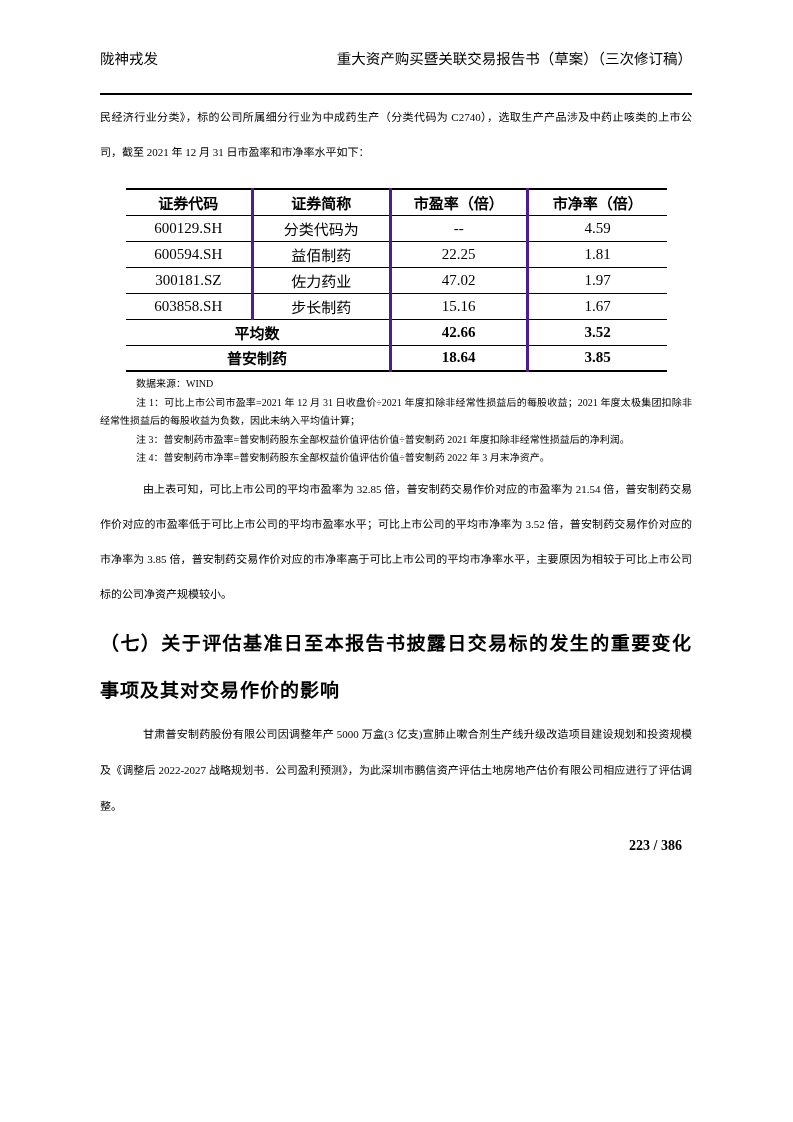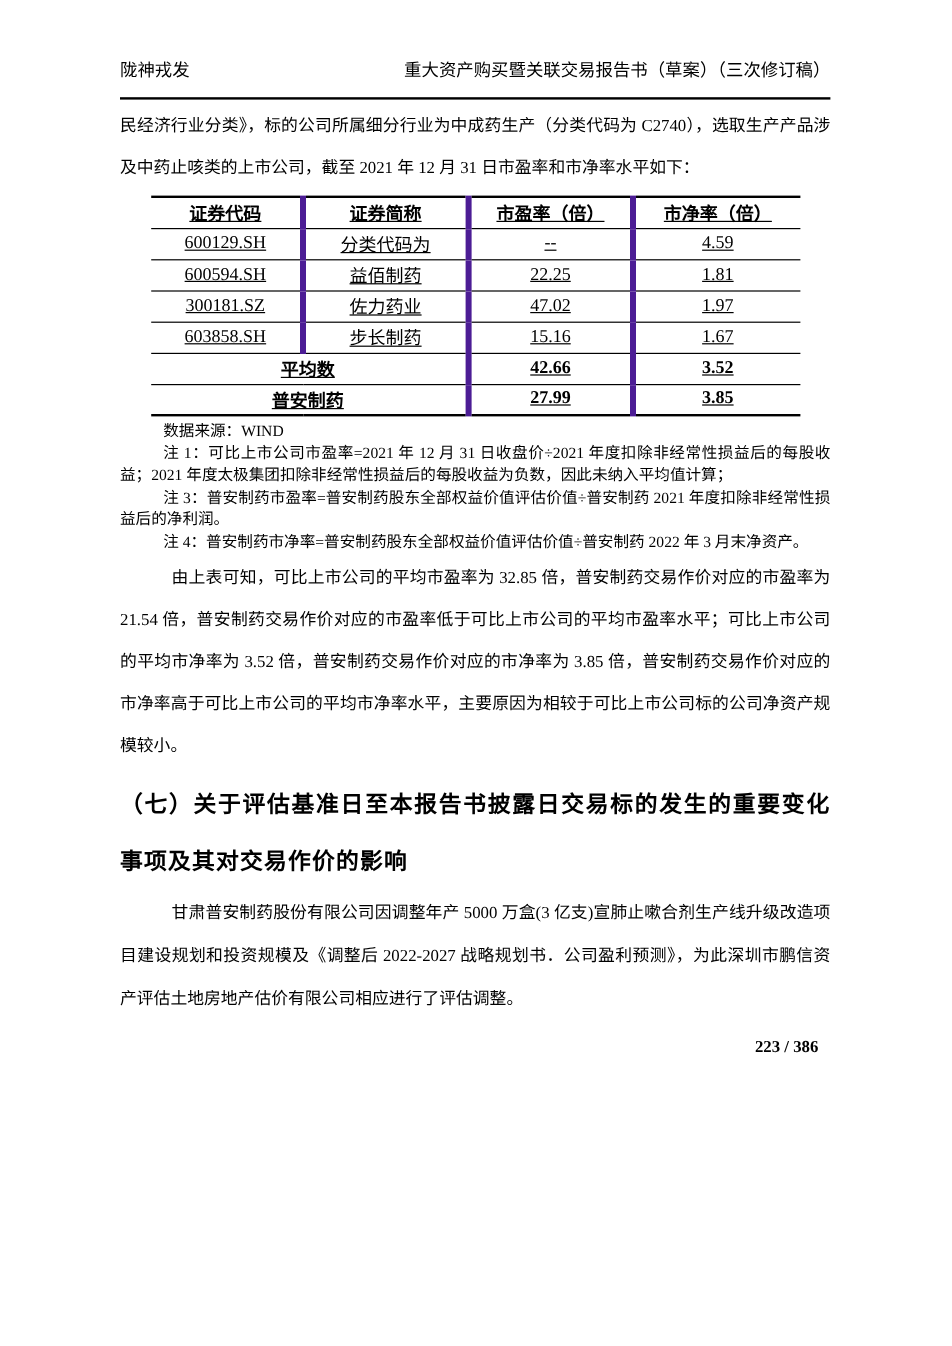--- a/index.html
+++ b/index.html
@@ -15,67 +15,66 @@
   .page {
     padding: 50px 101px 0 100px;
   }
   
   .doc-header {
     display: flex;
     justify-content: space-between;
     align-items: flex-end;
     font-size: 14.5px;
     line-height: 18px;
-    padding-bottom: 13px;
+    padding-bottom: 25px;
     border-bottom: 2px solid #000;
   }
   
   .para {
-    font-size: 14px;
+    font-size: 11px;
     line-height: 35px;
     text-align: justify;
     text-align-last: left;
   }
   .para.indent { text-indent: 43px; }
   .p-intro { margin-top: 5px; }
   .p-analysis { margin-top: 4px; }
   .p-adjust { margin-top: 2px; line-height: 36px; }
   .p-except { margin-top: 9px; line-height: 36px; }
   
   table.cmp-table {
     width: 541px;
-    margin: 5px auto 3px auto;
+    margin: 18px auto 3px auto;
     border-collapse: collapse;
     border-top: 2.5px solid #000;
     border-bottom: 2.5px solid #000;
     font-size: 15px;
     table-layout: fixed;
-    text-decoration: underline;
   }
   .cmp-table th, .cmp-table td {
     border-bottom: 1px solid #000;
-    border-left: 5px solid #4c1d95;
+    border-left: 3px solid #4c1d95;
     border-right: 1px solid #000;
     text-align: center;
     vertical-align: middle;
     height: 26px;
     padding: 0 4px;
     font-weight: normal;
   }
   .cmp-table th { font-weight: bold; border-bottom: 1.5px solid #000; }
   .cmp-table th:first-child, .cmp-table td:first-child { border-left: none; }
   .cmp-table th:last-child,  .cmp-table td:last-child  { border-right: none; }
   .cmp-table tr.summary td { font-weight: bold; }
   .col-code { width: 23.5%; }
   .col-name { width: 25.4%; }
   .col-pe   { width: 25.4%; }
   .col-pb   { width: 25.7%; }
   
   .notes {
-    font-size: 13px;
+    font-size: 10px;
     line-height: 18.5px;
     text-align: justify;
     text-align-last: left;
     margin-top: 2px;
   }
   .notes p { text-indent: 36px; }
   
   .section-heading {
     font-family: "Liberation Sans", sans-serif;
     font-weight: bold;
@@ -147,21 +146,21 @@
         <td>15.16</td>
         <td>1.67</td>
       </tr>
       <tr class="summary">
         <td colspan="2">平均数</td>
         <td>42.66</td>
         <td>3.52</td>
       </tr>
       <tr class="summary">
         <td colspan="2">普安制药</td>
-        <td>27.99</td>
+        <td>18.64</td>
         <td>3.85</td>
       </tr>
     </tbody>
   </table>
 
   <div class="notes">
     <p>数据来源：WIND</p>
     <p>注 1：可比上市公司市盈率=2021 年 12 月 31 日收盘价÷2021 年度扣除非经常性损益后的每股收益；2021 年度太极集团扣除非经常性损益后的每股收益为负数，因此未纳入平均值计算；</p>
     <p>注 3：普安制药市盈率=普安制药股东全部权益价值评估价值÷普安制药 2021 年度扣除非经常性损益后的净利润。</p>
     <p>注 4：普安制药市净率=普安制药股东全部权益价值评估价值÷普安制药 2022 年 3 月末净资产。</p>

